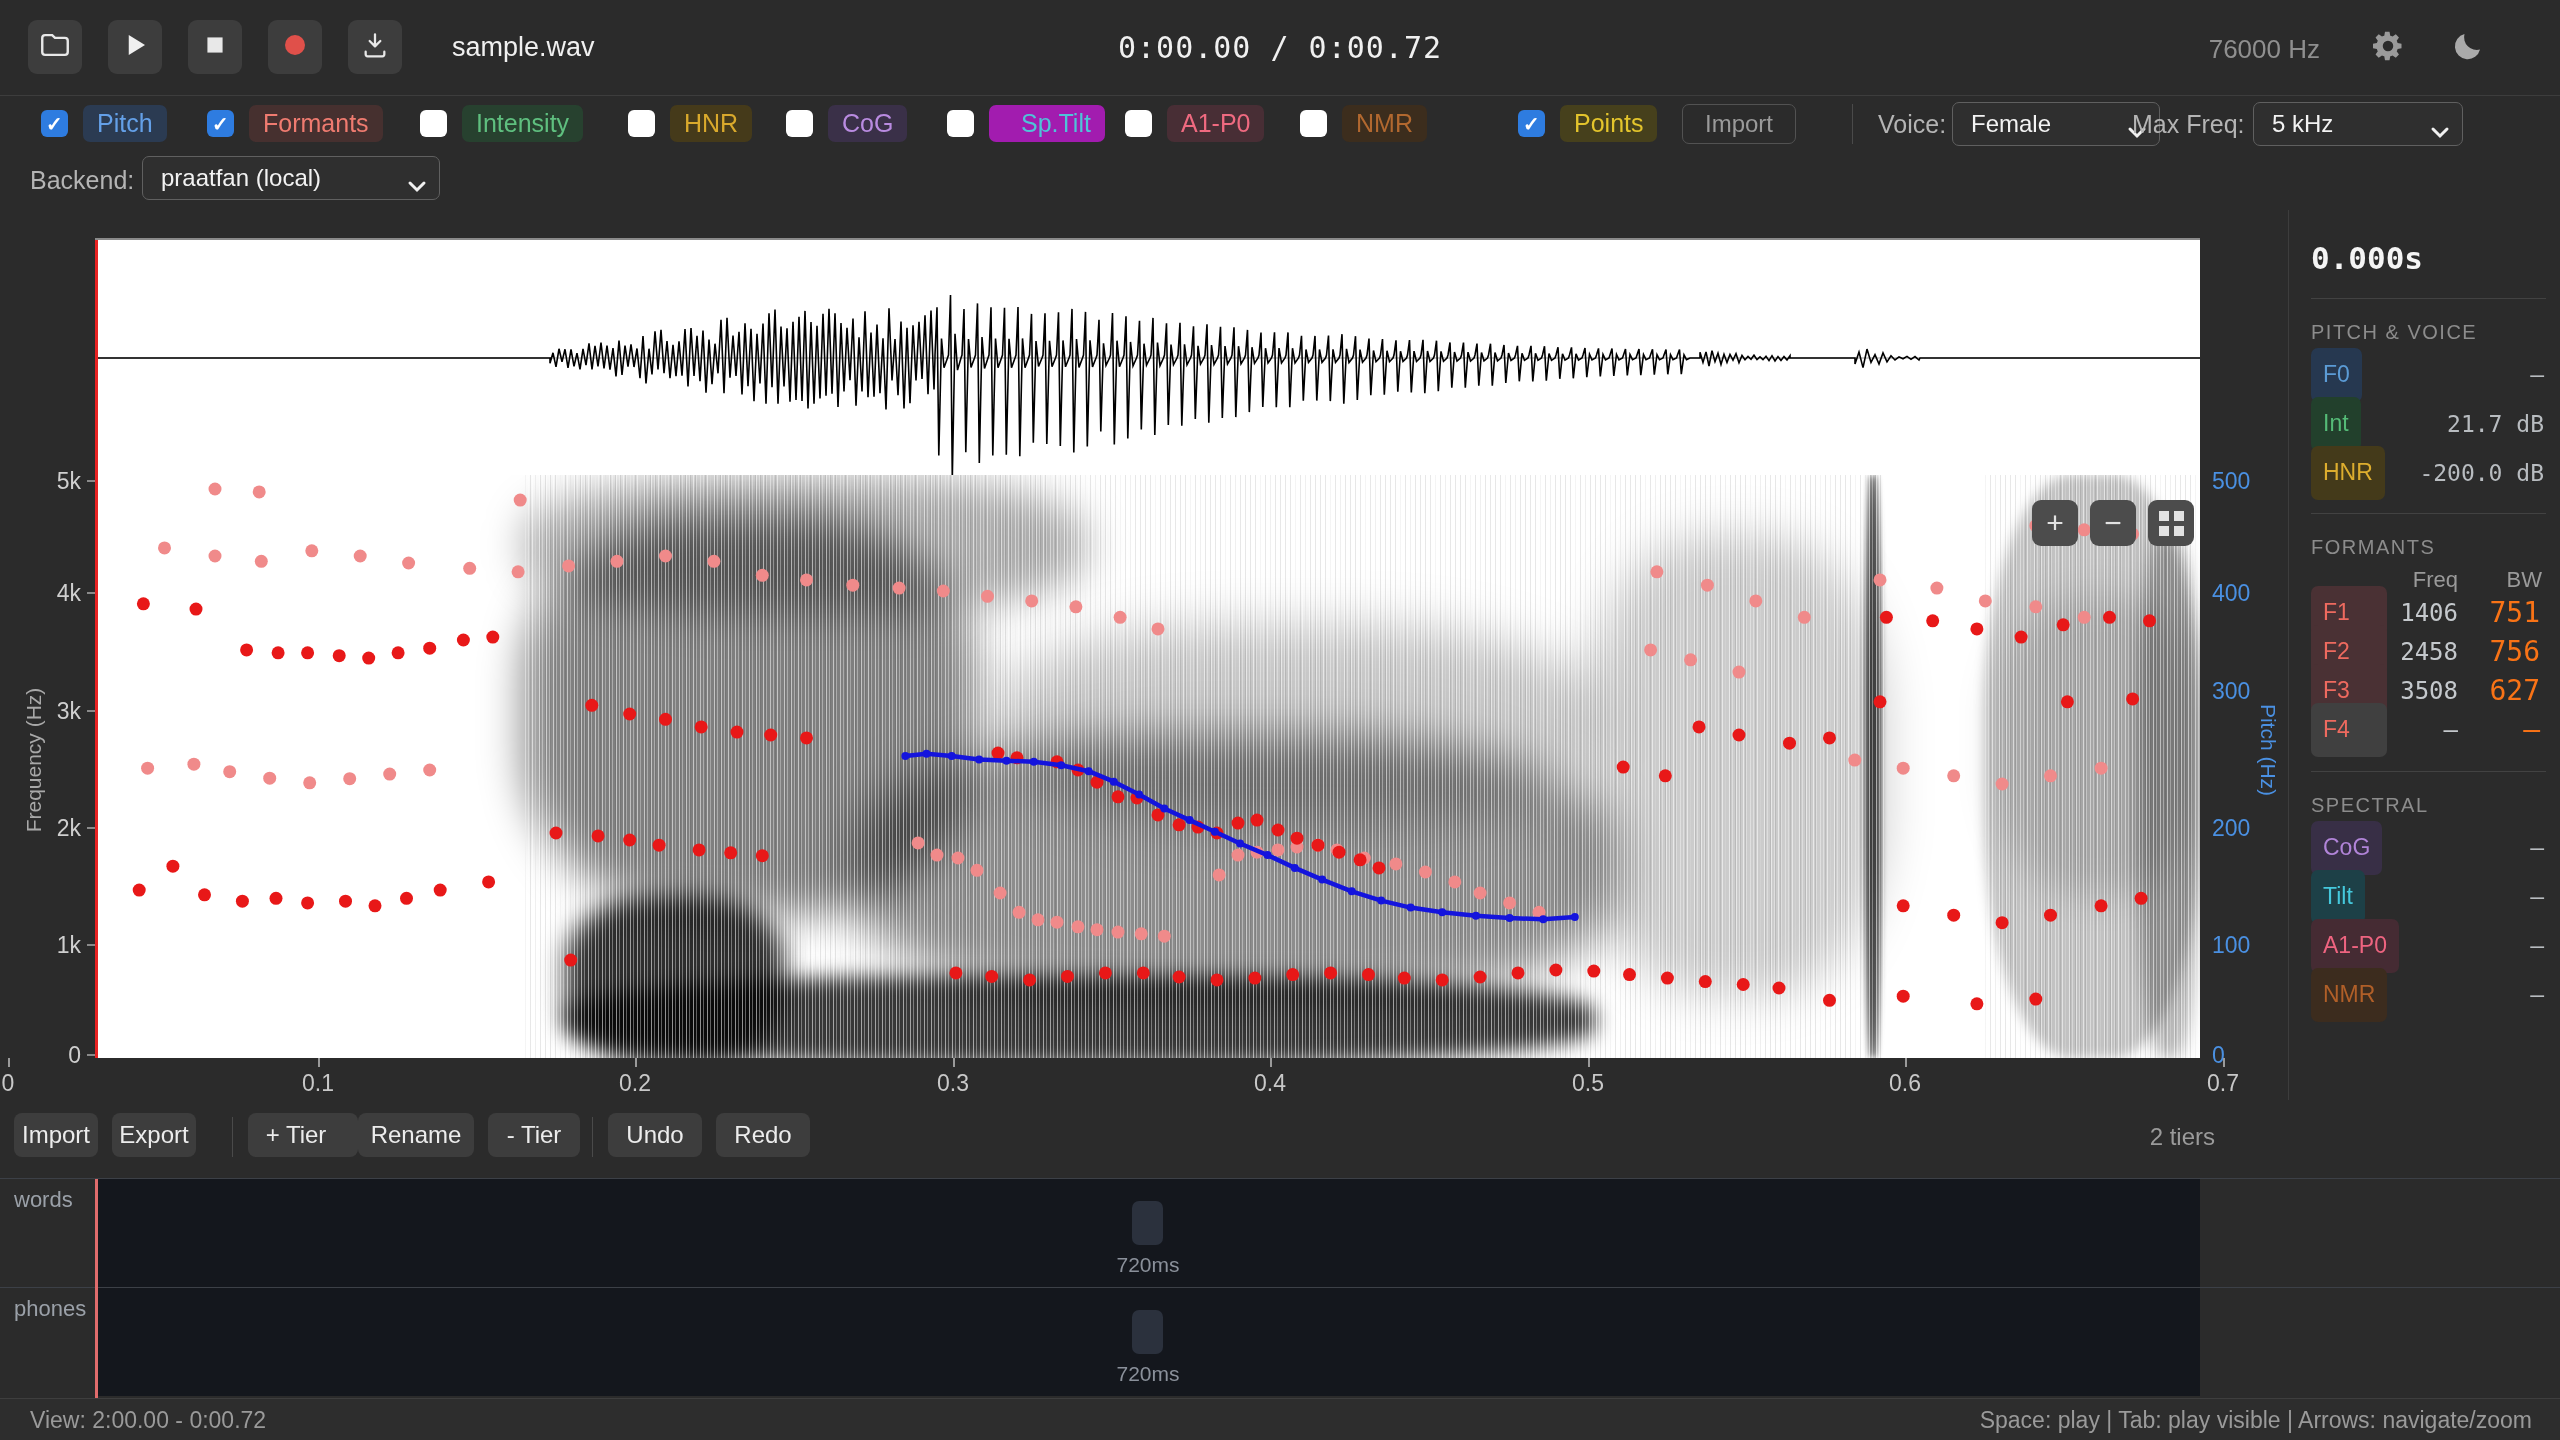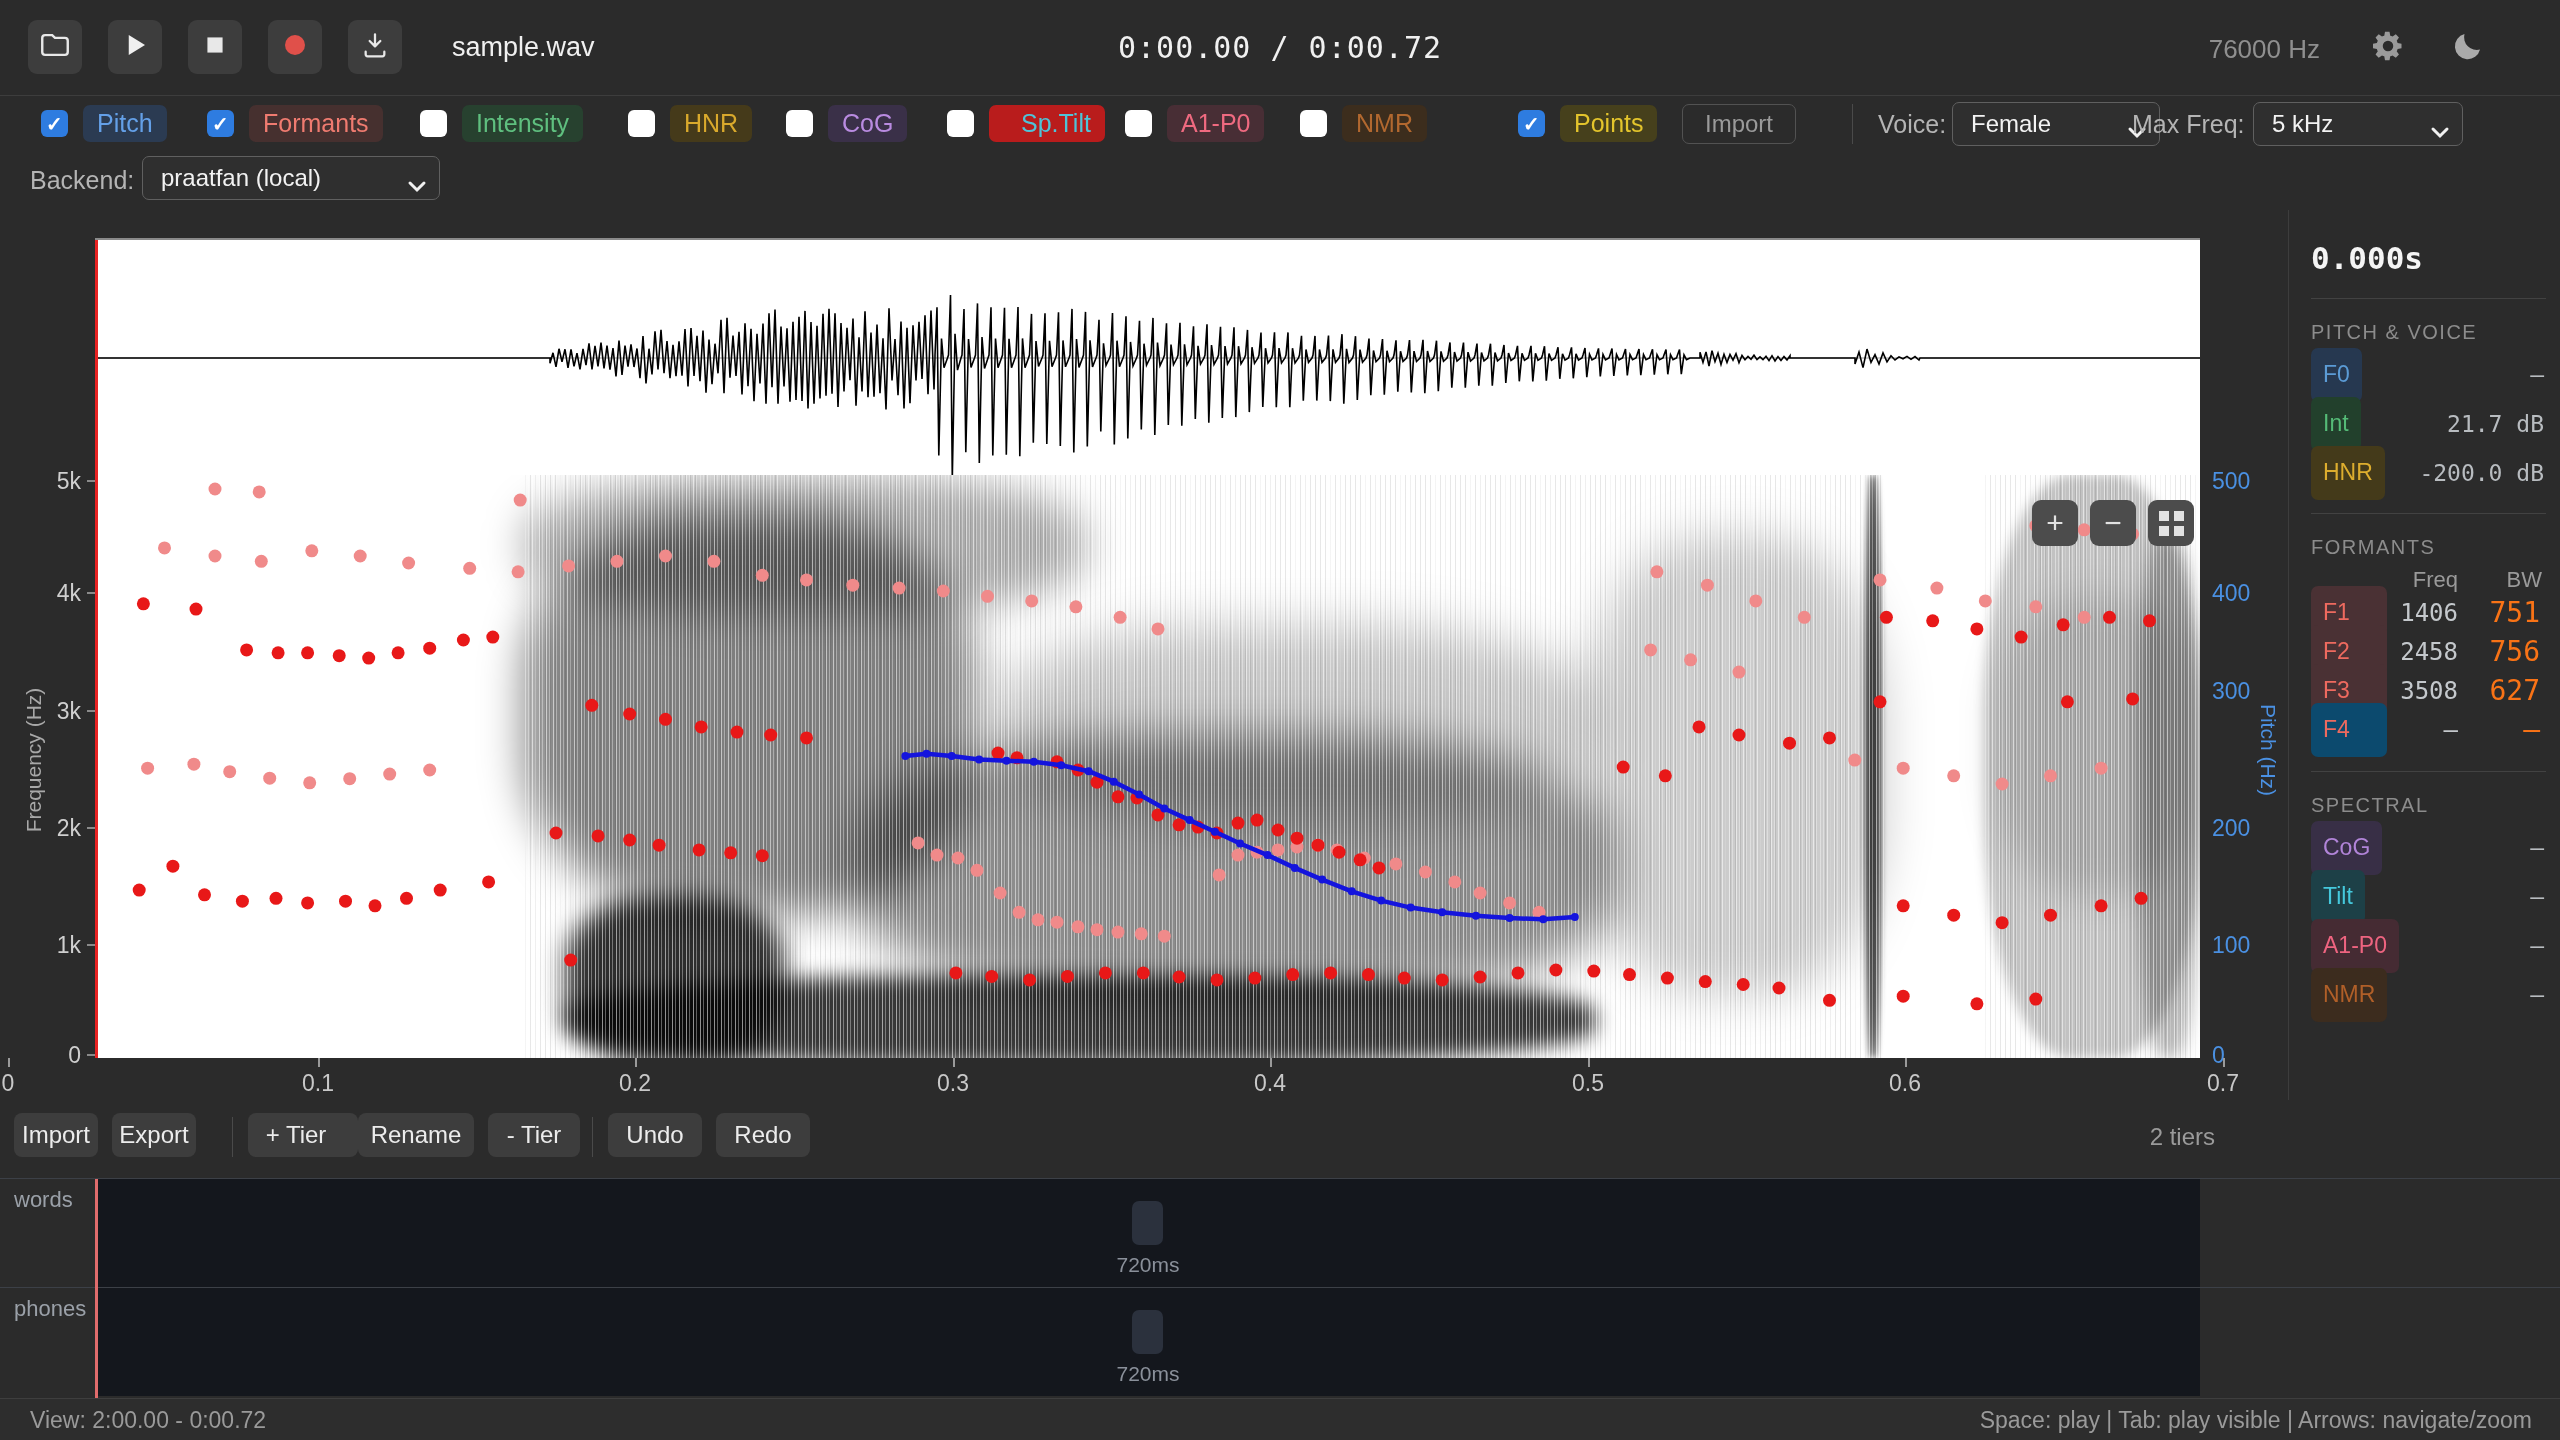--- a/index.html
+++ b/index.html
@@ -165,21 +165,21 @@
       <div class="tagbadge" style="left: 83px; background: rgb(43, 59, 82); color: rgb(100, 160, 232);">Pitch</div>
       <div class="cb on" style="left: 207px;">✓</div>
       <div class="tagbadge" style="left: 249px; background: rgb(70, 48, 47); color: rgb(239, 123, 112);">Formants</div>
       <div class="cb" style="left: 420px;"></div>
       <div class="tagbadge" style="left: 462px; background: rgb(39, 65, 47); color: rgb(95, 191, 127);">Intensity</div>
       <div class="cb" style="left: 628px;"></div>
       <div class="tagbadge" style="left: 670px; background: rgb(69, 58, 26); color: rgb(217, 169, 44);">HNR</div>
       <div class="cb" style="left: 786px;"></div>
       <div class="tagbadge" style="left: 828px; background: rgb(58, 48, 72); color: rgb(185, 139, 224);">CoG</div>
       <div class="cb" style="left: 947px;"></div>
-      <div class="tagbadge" style="left: 989px; background: #b91c1c; color: rgb(79, 195, 216); padding-left: 32px;">Sp.Tilt</div>
+      <div class="tagbadge" style="left: 989px; background: #a21caf; color: rgb(79, 195, 216); padding-left: 32px;">Sp.Tilt</div>
       <div class="cb" style="left: 1125px;"></div>
       <div class="tagbadge" style="left: 1167px; background: rgb(72, 46, 53); color: rgb(239, 106, 128);">A1-P0</div>
       <div class="cb" style="left: 1300px;"></div>
       <div class="tagbadge" style="left: 1342px; background: rgb(60, 45, 29); color: rgb(178, 104, 47);">NMR</div>
       <div class="cb on" style="left: 1518px;">✓</div>
       <div class="tagbadge" style="left: 1560px; background: rgb(70, 64, 28); color: rgb(227, 196, 44);">Points</div>
     </div>
 
   <div id="backend-row">
     <span class="ctl-label" style="left:30px;top:14px">Backend:</span>
@@ -505,21 +505,21 @@
           <span class="sb-badge" style="background:#4a3134;color:#ee6a5f">F2</span>
           <span class="fm-v1 mono">2458</span>
           <span class="fm-v2 mono">756</span>
         </div>
         <div class="fm-row">
           <span class="sb-badge" style="background:#4a3134;color:#ee6a5f">F3</span>
           <span class="fm-v1 mono">3508</span>
           <span class="fm-v2 mono">627</span>
         </div>
         <div class="fm-row">
-          <span class="sb-badge" style="background:#0c4a6e;color:#ee6a5f">F4</span>
+          <span class="sb-badge" style="background:#404040;color:#ee6a5f">F4</span>
           <span class="fm-v1 mono">–</span>
           <span class="fm-v2 mono">–</span>
         </div>
       </div>
     <hr class="sb-hr">
     <div class="sb-title">SPECTRAL</div>
     <div id="sp-rows">
         <div class="sb-row">
           <span class="sb-badge" style="background:#382f46;color:#b184d8">CoG</span>
           <span class="sb-val mono">–</span>

